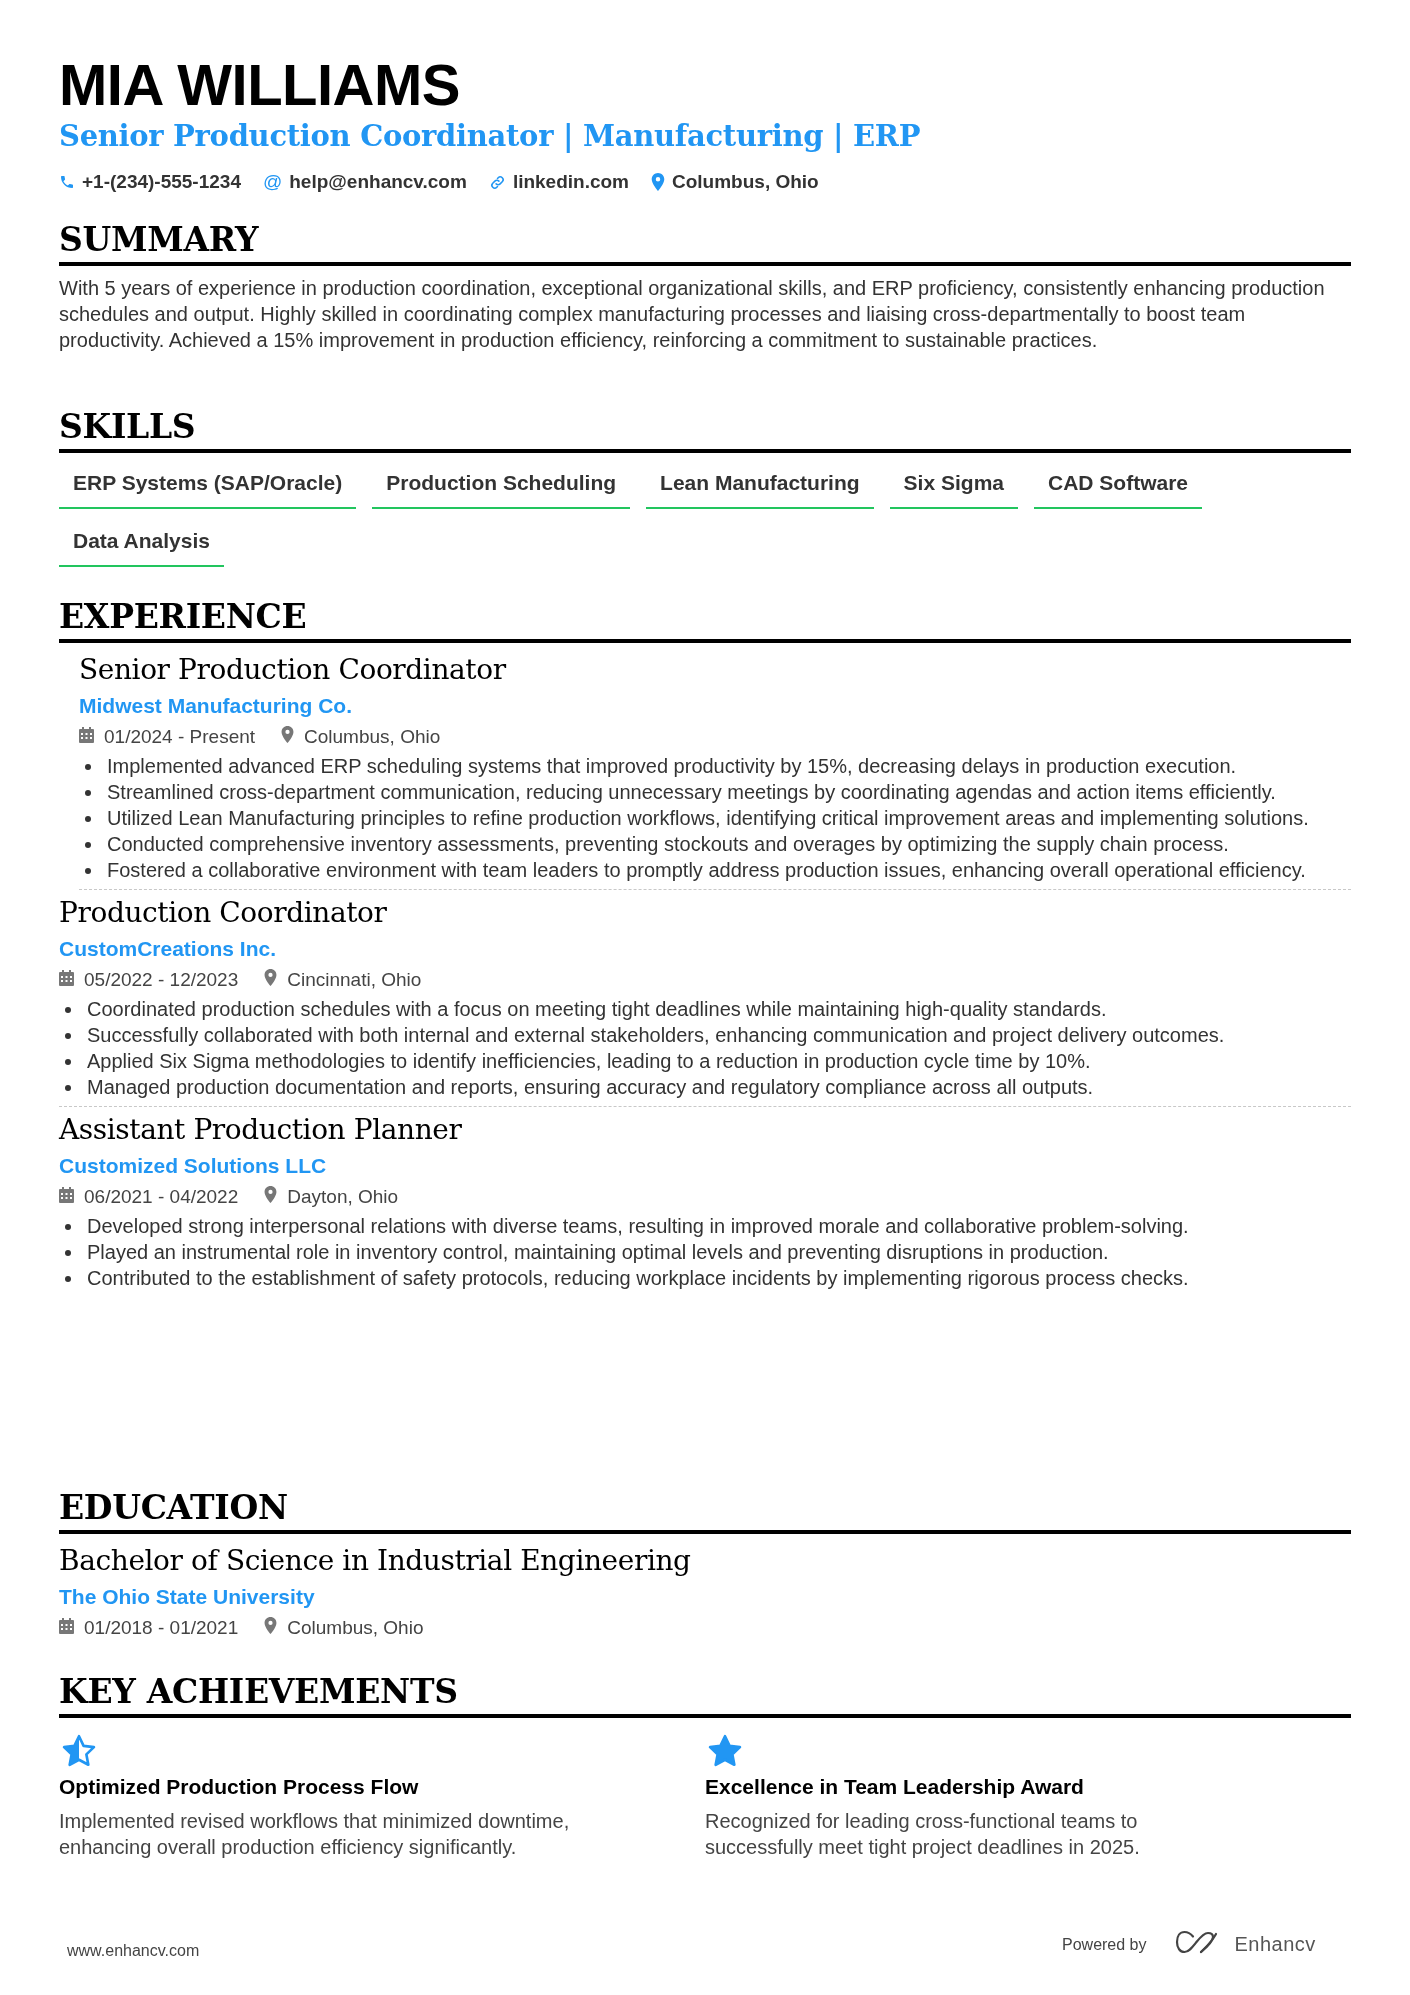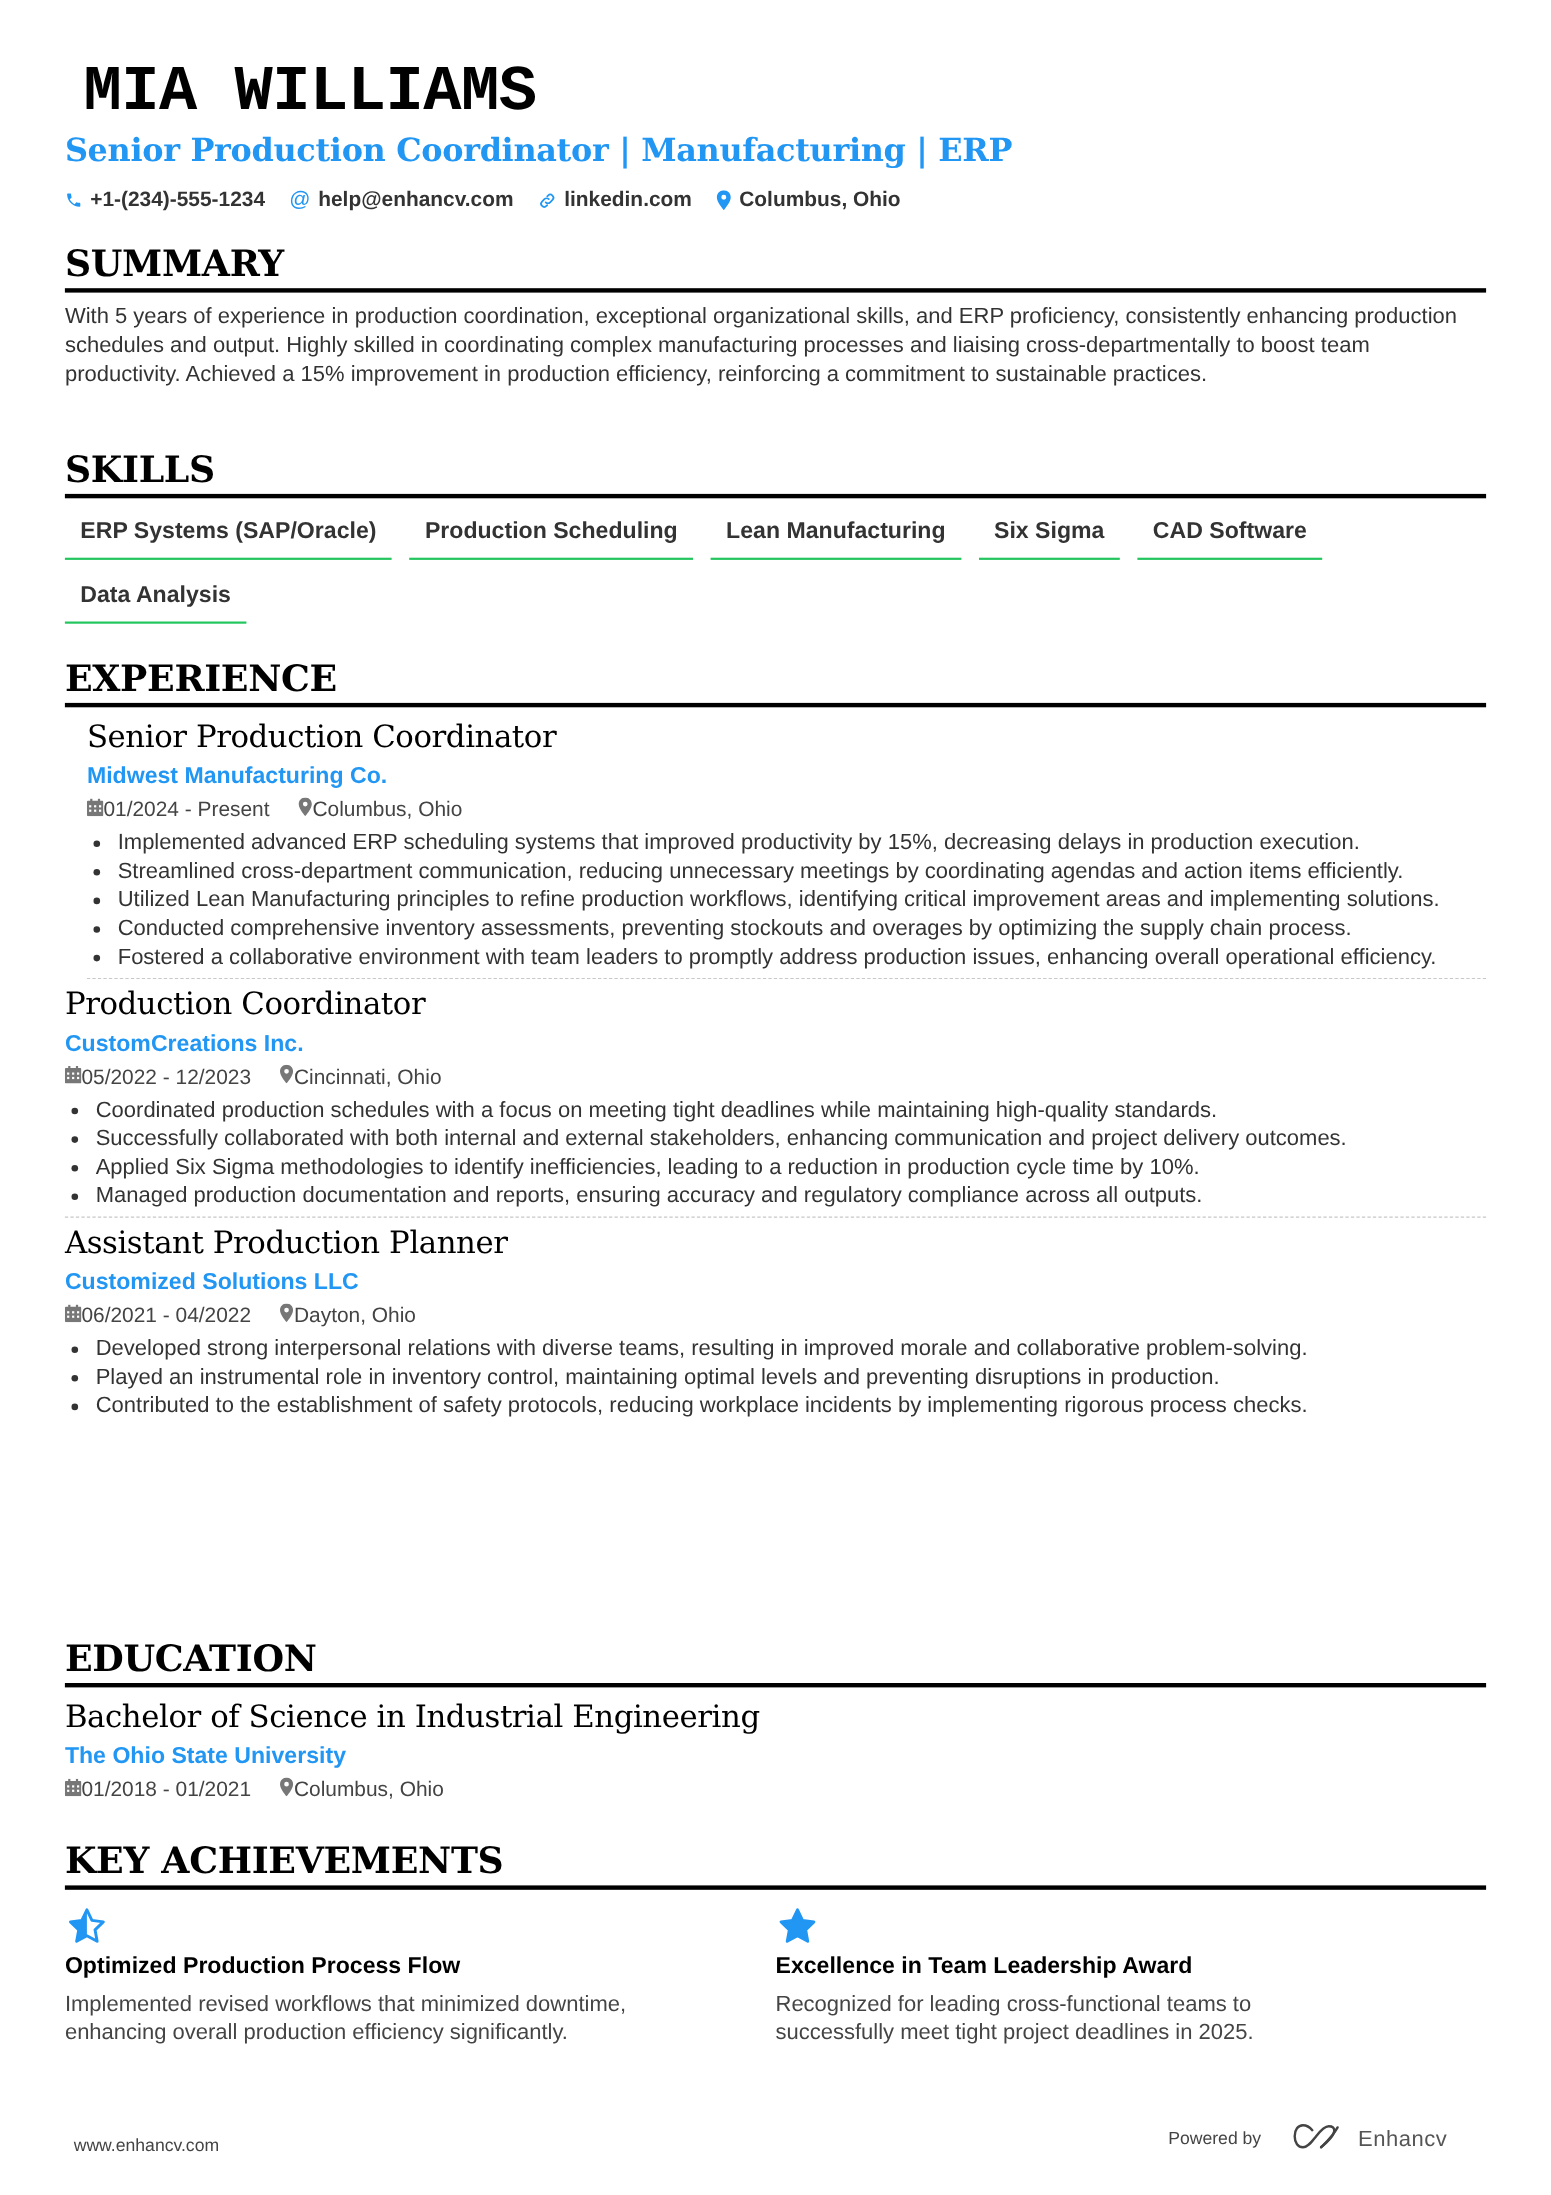--- a/index.html
+++ b/index.html
@@ -14,22 +14,22 @@
   }
   .page {
     position: absolute;
     left: 59px;
     top: 0;
     width: 1292px;
   }
 
   
   .name {
-    position: absolute; top: 50px; left: 17px;
-    font-family: Liberation Mono, monospace;
+    position: absolute; top: 50px; left: 0;
+    font-family: Liberation Sans, sans-serif;
     font-weight: bold;
     font-size: 58px;
     letter-spacing: -0.5px;
     color: #000;
     line-height: 70px;
   }
   .headline {
     position: absolute; top: 116px; left: 0;
     font-family: "DejaVu Serif", serif;
     font-weight: bold;
@@ -85,21 +85,21 @@
   }
   .company {
     font-size: 21px; font-weight: bold; color: #2196f3;
     line-height: 30px; margin-top: 2px;
   }
   .meta {
     display: flex; align-items: center; gap: 26px;
     font-size: 19px; color: #444;
     line-height: 28px; margin-top: 2px;
   }
-  .meta-item { display: flex; align-items: center; }
+  .meta-item { display: flex; align-items: center; gap: 10px; }
   .bullets { list-style: none; margin-top: 2px; }
   .bullets li {
     position: relative;
     padding-left: 28px;
     font-size: 20px; line-height: 26px; color: #333;
   }
   .bullets li::before {
     content: "";
     position: absolute; left: 6px; top: 11px;
     width: 6px; height: 6px; border-radius: 50%;

